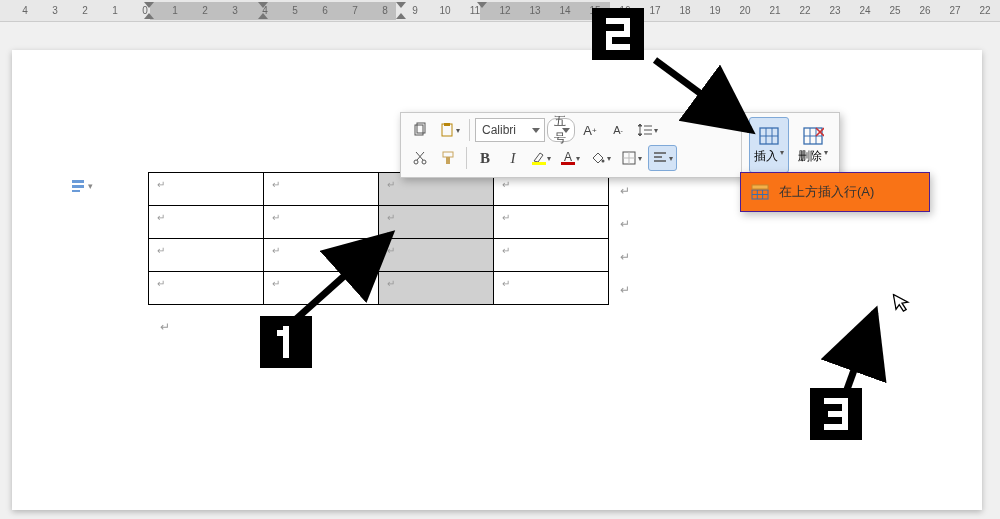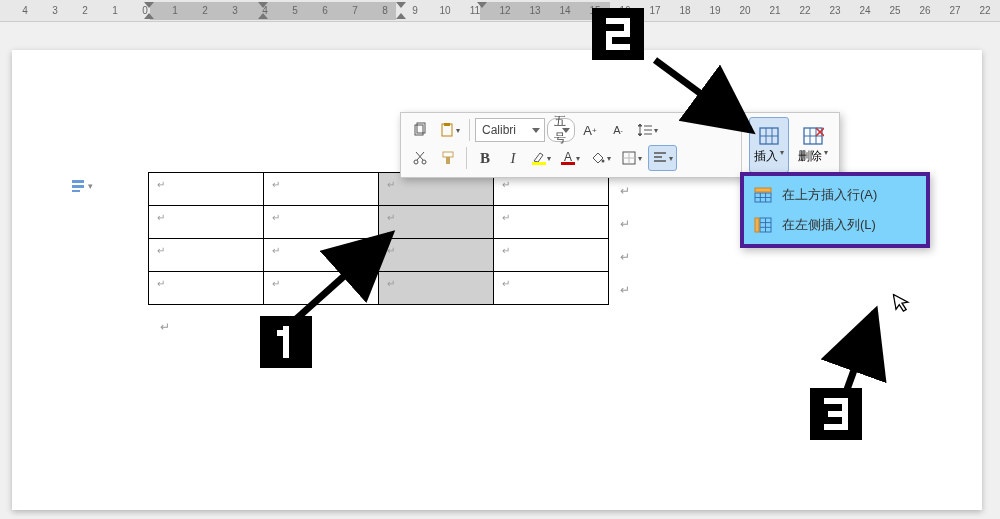--- a/index.html
+++ b/index.html
@@ -172,22 +172,22 @@
     height: 3px;
     margin-top: -1px;
   }
 
   
   .dropdown {
     position: absolute;
     top: 172px;
     left: 740px;
     width: 190px;
-    background: #7dd3fc;
-    border: 4px solid #4c1d95;
+    background: #f97316;
+    border: 1px solid #4c1d95;
     box-shadow: 2px 3px 8px rgba(0,0,0,.25);
     padding: 4px 0;
     z-index: 11;
     font-size: 13px;
   }
   .dd-item {
     display: flex;
     align-items: center;
     padding: 6px 12px 6px 10px;
     gap: 10px;
@@ -450,32 +450,20 @@
       <svg width="18" height="16" viewBox="0 0 18 16">
           <rect x="1" y="6" width="16" height="9" fill="none" stroke="#3a6fb0"></rect>
           <line x1="1" y1="10.5" x2="17" y2="10.5" stroke="#3a6fb0"></line>
           <line x1="6.3" y1="6" x2="6.3" y2="15" stroke="#3a6fb0"></line>
           <line x1="11.6" y1="6" x2="11.6" y2="15" stroke="#3a6fb0"></line>
           <rect x="1" y="1" width="16" height="4" fill="#f4b04a" stroke="#c8862a"></rect>
         </svg>
     </span>
     <span>在上方插入行(A)</span>
   </div>
-  <div class="dd-item">
-    <span class="dd-icon">
-      <svg width="18" height="16" viewBox="0 0 18 16">
-          <rect x="6" y="1" width="11" height="14" fill="none" stroke="#3a6fb0"></rect>
-          <line x1="11.5" y1="1" x2="11.5" y2="15" stroke="#3a6fb0"></line>
-          <line x1="6" y1="5.6" x2="17" y2="5.6" stroke="#3a6fb0"></line>
-          <line x1="6" y1="10.3" x2="17" y2="10.3" stroke="#3a6fb0"></line>
-          <rect x="1" y="1" width="4" height="14" fill="#f4b04a" stroke="#c8862a"></rect>
-        </svg>
-    </span>
-    <span>在左侧插入列(L)</span>
-  </div>
 </div>
 
 <svg class="arrow" style="left:280px; top:220px" width="130" height="110">
   <defs>
       <marker id="ah1" markerWidth="12" markerHeight="12" refX="9" refY="5" orient="auto">
         <path d="M0 0L10 5L0 10z" fill="#000"></path>
       </marker>
     </defs>
   <line x1="15" y1="100" x2="110" y2="15" stroke="#000" stroke-width="7" marker-end="url(#ah1)"></line>
 </svg>

